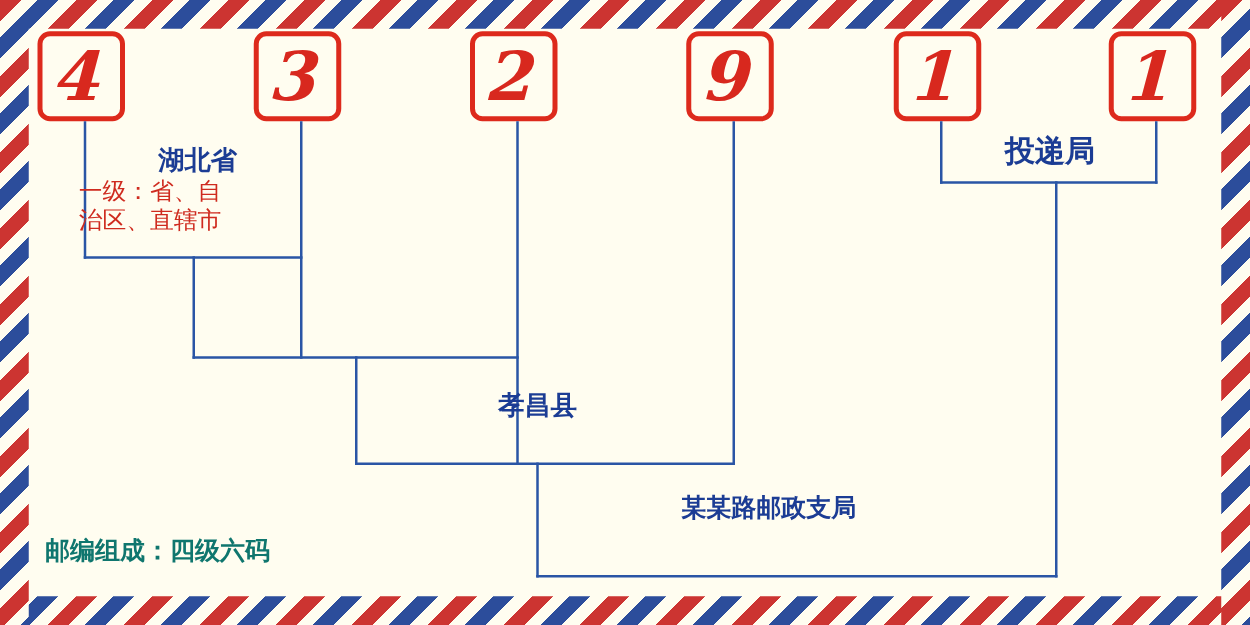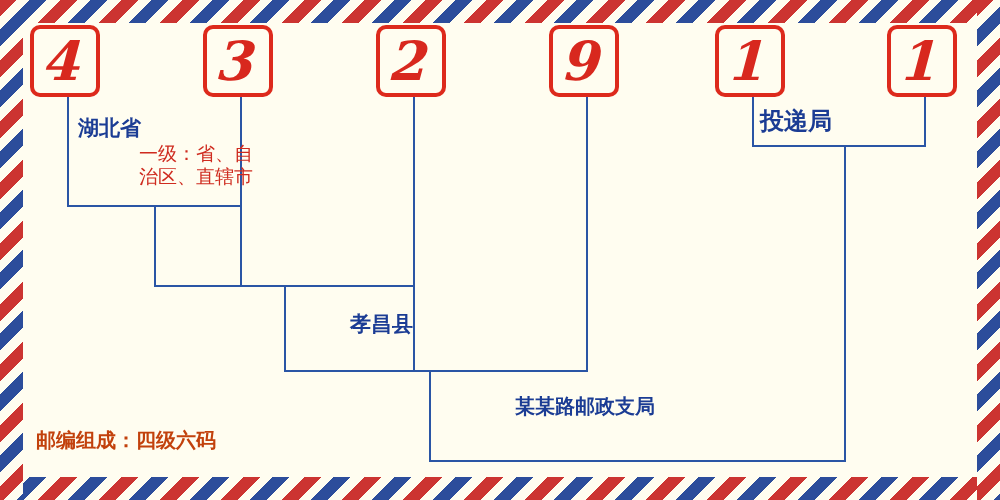--- a/index.html
+++ b/index.html
@@ -36,30 +36,30 @@
     font-weight:bold;font-style:italic;
     font-size:54px;line-height:1;
     transform:skewX(-4deg);
   }
 
   .vl,.hl{position:absolute;background:#2a55a5;}
   .vl{width:2px;}
   .hl{height:2px;}
 
   .lvl-title{
-    position:absolute;text-align:left;
+    position:absolute;text-align:center;
     color:#1b3c94;font-weight:bold;font-size:21px;
   }
   .lvl-desc{
-    position:absolute;text-align:right;
+    position:absolute;text-align:left;
     color:#cf2b1f;font-size:19px;line-height:23px;
   }
   .footer-note{
     position:absolute;
-    color:#c2410c;font-weight:bold;font-size:20px;
+    color:#0f766e;font-weight:bold;font-size:20px;
   }
 </style>
 </head>
 <body>
 
 <div class="canvas">
 
   <div class="stripe top"></div>
   <div class="stripe bottom"></div>
   <div class="stripe left"></div>

